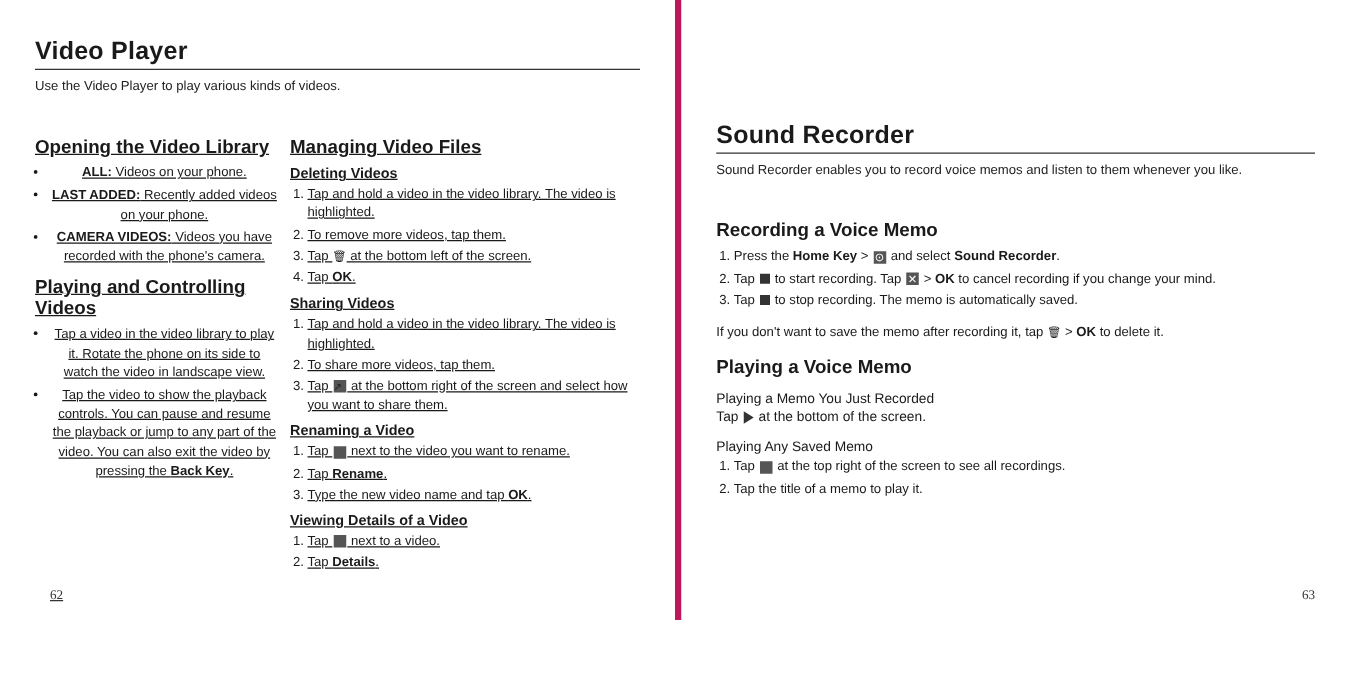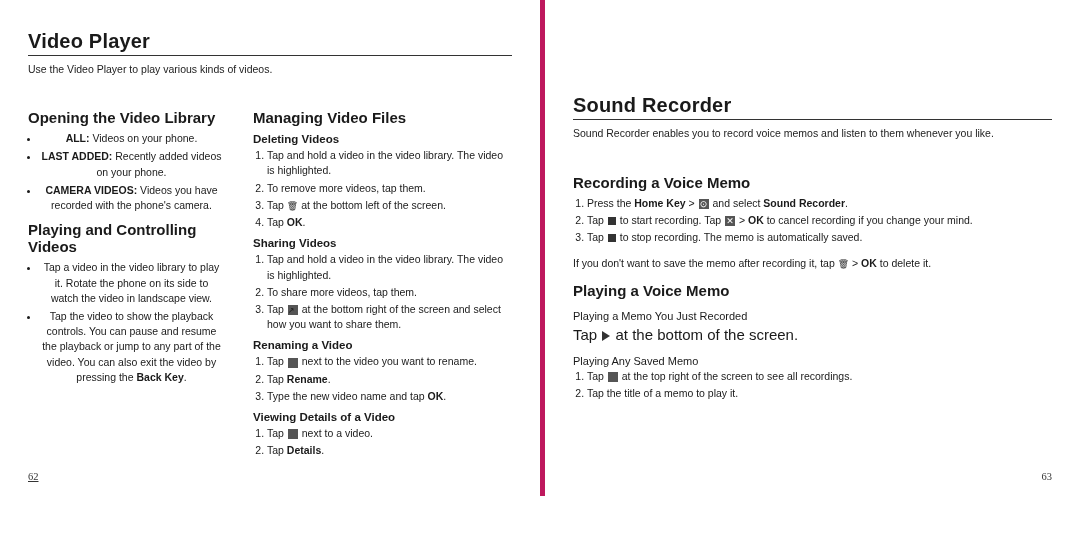--- a/index.html
+++ b/index.html
@@ -33,21 +33,21 @@
       justify-content: center;
     }
 
     .page-number {
       position: absolute;
       bottom: 14px;
       font-size: 10.5px;
       color: #333;
     }
 
-    .page-left .page-number { left: 28px; text-decoration: underline; }
+    .page-left .page-number { left: 40px; text-decoration: underline; }
     .page-right .page-number { right: 28px; }
 
     h1.page-title {
       font-size: 20px;
       font-weight: 900;
       font-family: Arial, sans-serif;
       border-bottom: 1.5px solid #333;
       padding-bottom: 2px;
       margin-bottom: 6px;
       letter-spacing: 0.2px;
@@ -80,21 +80,22 @@
       font-size: 11px;
       font-weight: 400;
       font-family: Arial, sans-serif;
       margin-bottom: 2px;
       margin-top: 6px;
     }
 
     .content-columns {
       display: flex;
       flex: 1;
-      gap: 30px;
+      gap: 9px;
+      text-decoration: underline;
     }
 
     .col-left {
       flex: 0 0 195px;
     }
 
     .col-right {
       flex: 1;
     }
 
@@ -118,21 +119,21 @@
     }
 
     ul li {
       font-size: 10.5px;
       font-family: Arial, sans-serif;
       line-height: 1.45;
       margin-bottom: 3px;
     }
 
     p {
-      font-size: 15px;
+      font-size: 11px;
       font-family: Arial, sans-serif;
       line-height: 1.45;
       margin-bottom: 3px;
     }
 
     strong, b {
       font-weight: 700;
     }
 
     .icon-box {

